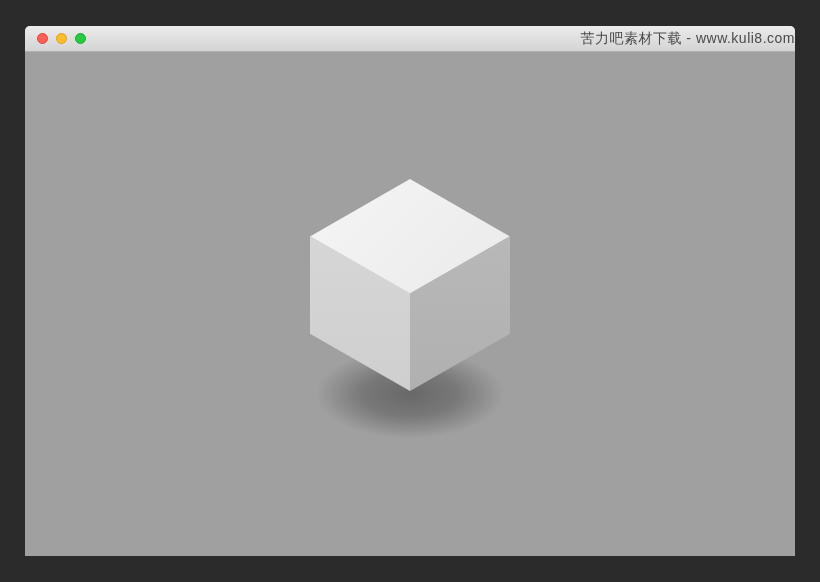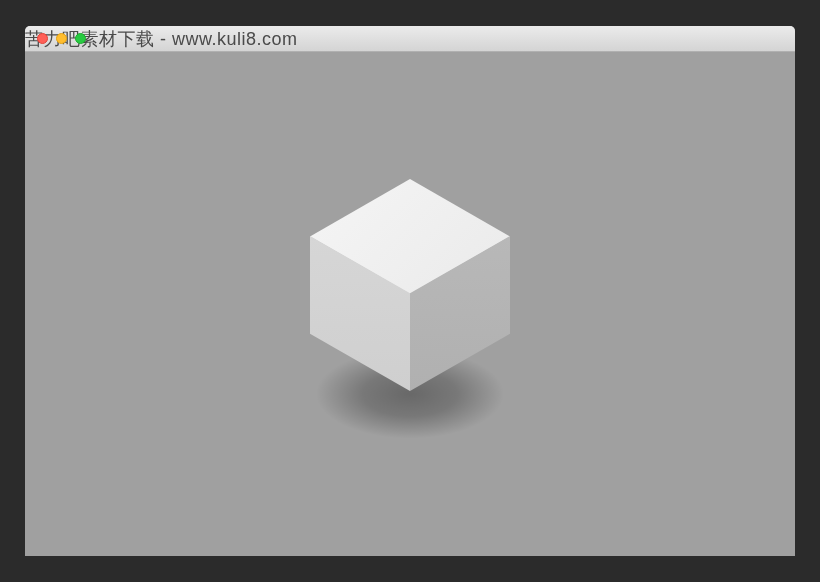--- a/index.html
+++ b/index.html
@@ -43,22 +43,22 @@
     .light {
       width: 11px;
       height: 11px;
       border-radius: 50%;
     }
     .light-close { background: #ff5f57; border: 1px solid #e24238; }
     .light-min { background: #ffbd2e; border: 1px solid #e1a116; }
     .light-max { background: #28ca42; border: 1px solid #1bac2c; }
     .title-text {
       flex: 1;
-      text-align: left;
-      font-size: 18px;
+      text-align: right;
+      font-size: 14px;
       color: #4a4a4a;
       letter-spacing: 0.5px;
     }
     .content {
       width: 100%;
       height: calc(100% - 26px);
       background: #a0a0a0;
       display: flex;
       align-items: center;
       justify-content: center;

